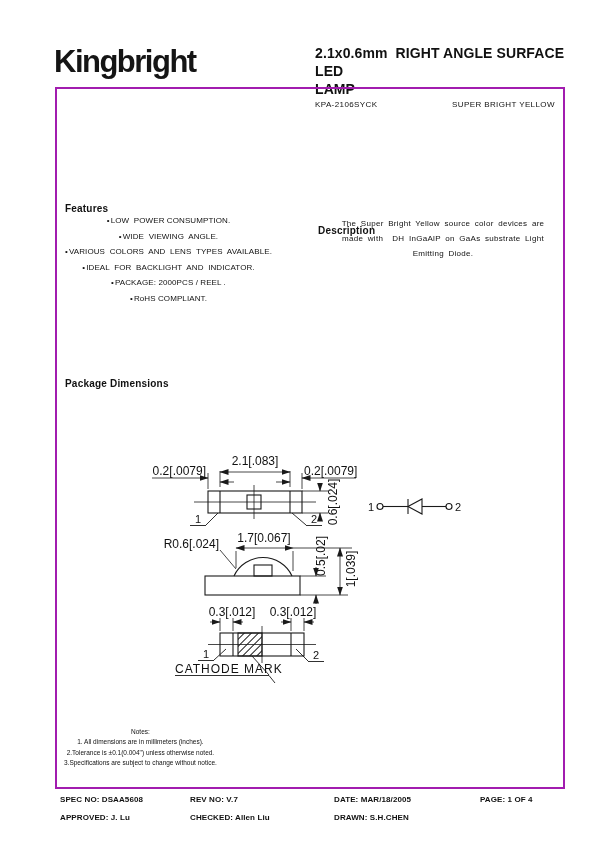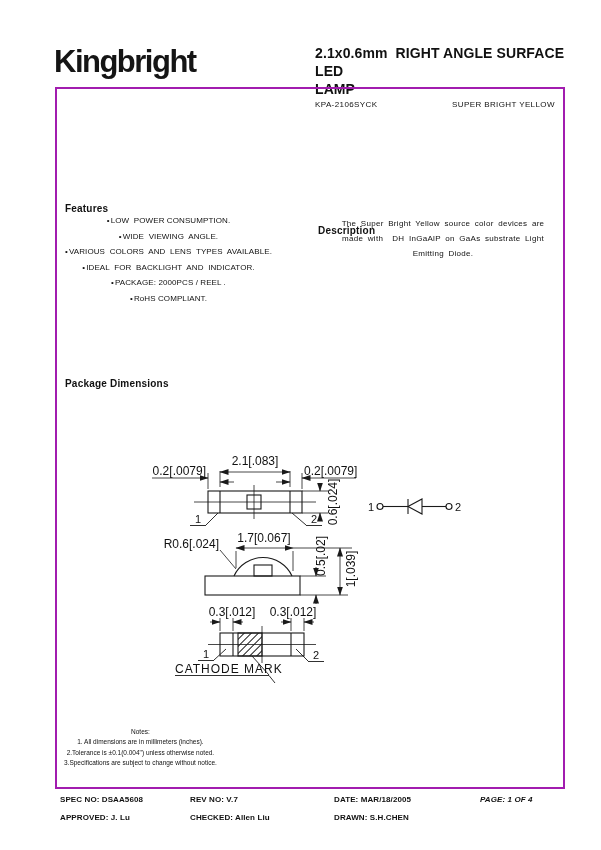--- a/index.html
+++ b/index.html
@@ -28,21 +28,21 @@
   .feat{line-height:15.5px;white-space:pre-wrap;}
   .blt{margin-right:1px;}
   .desc-text{
     left:261px;top:127px;width:250px;font-size:8px;line-height:15px;
     letter-spacing:0.3px;word-spacing:2px;white-space:pre-wrap;
   }
   .notes{left:7px;top:638px;font-size:6.5px;line-height:10.4px;}
   .drawing{left:93px;top:352px;}
   .footer-cell{font-size:8px;font-weight:bold;letter-spacing:0.1px;}
   .f-r1{top:795px;} .f-r2{top:813px;}
-  .f-c1{left:60px;} .f-c2{left:190px;} .f-c3{left:334px;} .f-c4{left:480px;font-style:italic;}
+  .f-c1{left:60px;} .f-c2{left:190px;} .f-c3{left:334px;} .f-c4{left:480px;}
   svg text{fill:#111;stroke:none;font-family:"Liberation Sans", sans-serif;}
   svg .dim{font-size:12px;}
   svg .pin{font-size:11px;}
   svg .cath{font-size:12px;letter-spacing:1px;}
 </style>
 </head>
 <body>
 
 <div class="abs logo">Kingbright</div>
 <div class="abs doc-title">2.1x0.6mm  RIGHT ANGLE SURFACE LED

